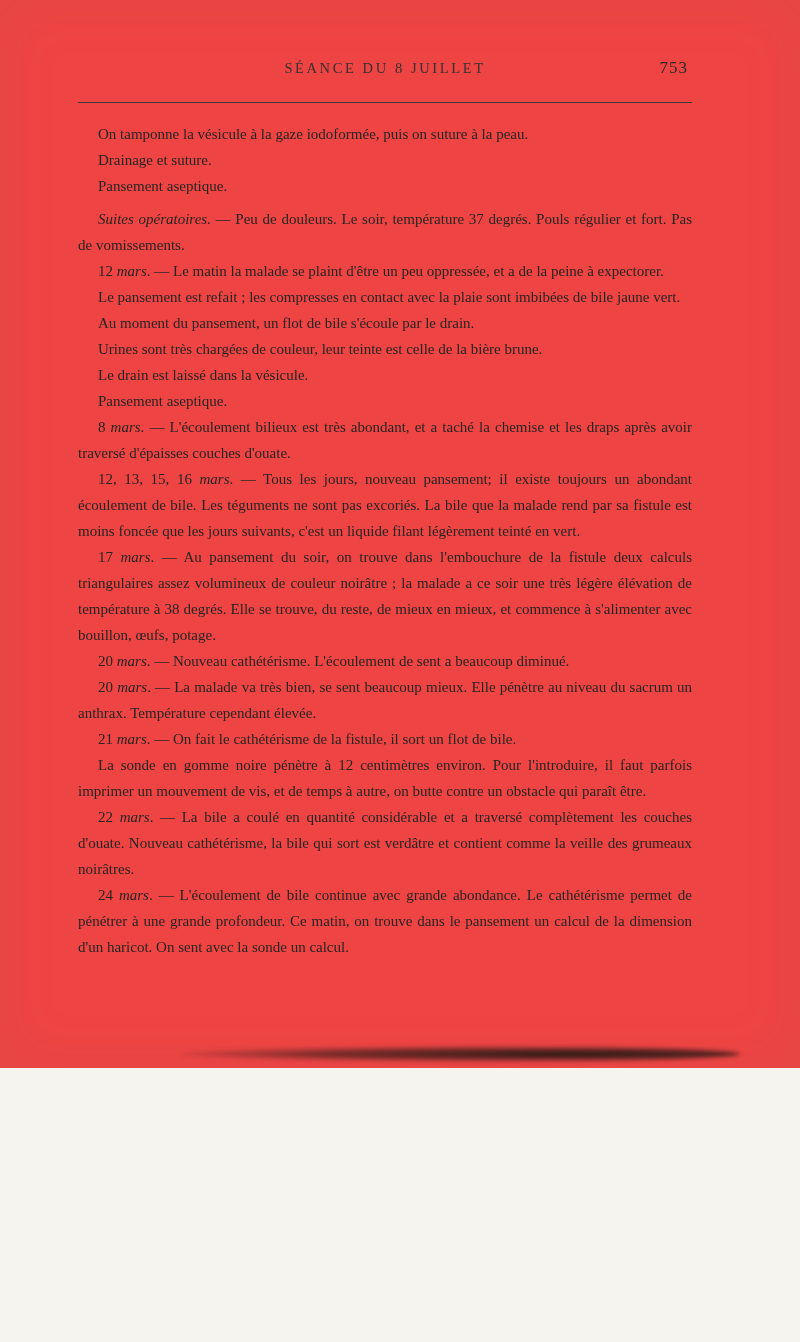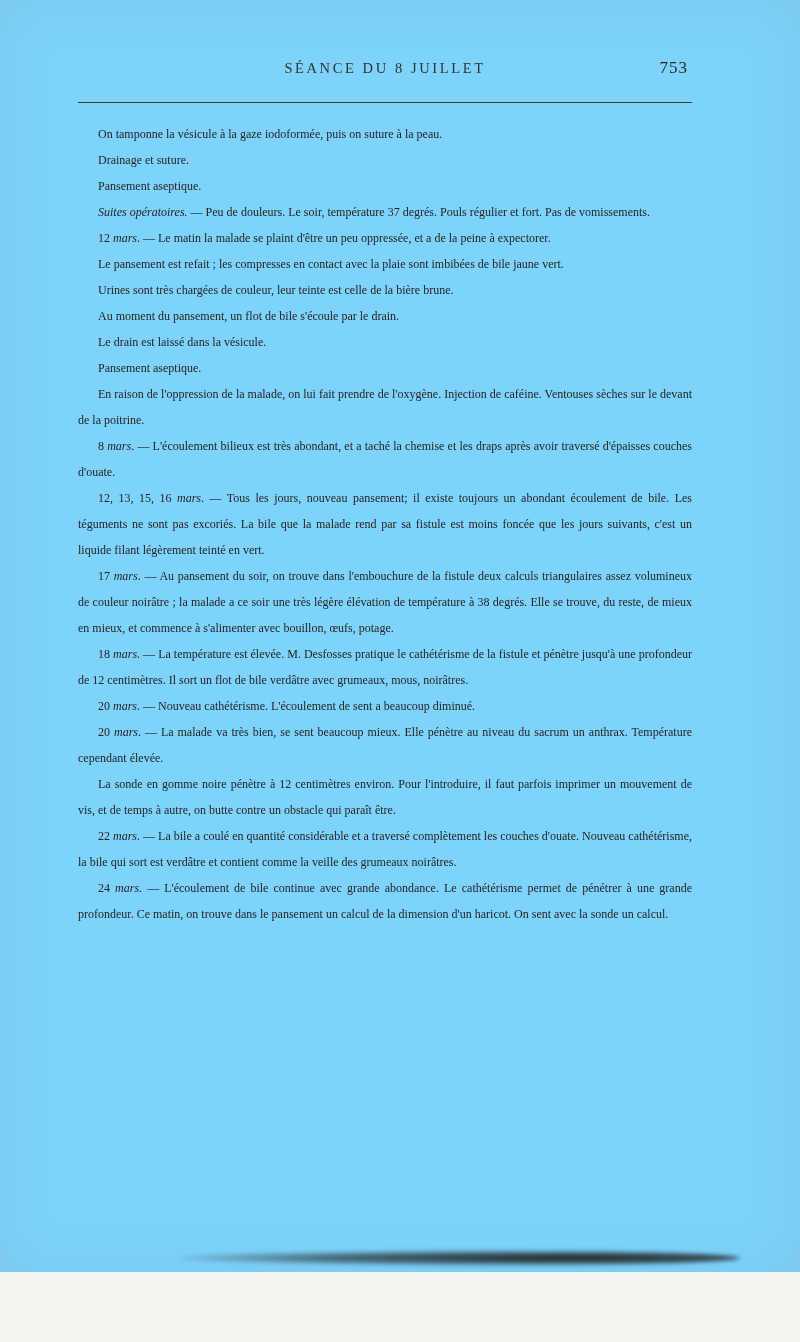--- a/index.html
+++ b/index.html
@@ -3,23 +3,23 @@
 <meta charset="utf-8">
 <style>
   html, body { margin: 0; padding: 0; }
   body {
     background: #f6f4ee;
     font-family: "Liberation Serif", "DejaVu Serif", serif;
   }
   .page {
     position: relative;
     width: 800px;
-    height: 1272px;
+    height: 1068px;
     margin: 0 auto;
-    background: #7dd3fc;
+    background: #ef4444;
     color: #262522;
     overflow: hidden;
     box-shadow: inset 0 0 60px rgba(120,110,90,0.10);
   }
   .content {
     position: relative;
     margin: 0 108px 0 78px; 
   }
   .running-head {
     position: relative;
@@ -40,29 +40,29 @@
     letter-spacing: 1px;
     color: #2c2a25;
   }
   .head-rule {
     border: none;
     border-top: 1.4px solid #3c3a34;
     margin: 12px 0 0 0;
   }
   .body-text {
     padding-top: 18px;
-    font-size: 12px;
+    font-size: 15px;
     line-height: 26px;
     text-align: justify;
   }
   .para {
     margin: 0;
     text-indent: 20px;
   }
-  .para.spaced { }
+  .para.spaced { margin-top: 7px; }
   .it { font-style: italic; }
   .scan-bottom {
     position: absolute;
     left: 180px;
     right: 60px;
     bottom: 6px;
     height: 16px;
     border-radius: 50%;
     background: radial-gradient(ellipse at 70% 50%, rgba(25,22,18,0.95) 0%, rgba(25,22,18,0.55) 45%, rgba(25,22,18,0) 75%);
     filter: blur(2px);
@@ -80,31 +80,30 @@
     </div>
     <hr class="head-rule">
 
     <div class="body-text">
       <p class="para"><span></span><span class="it"></span><span>On tamponne la vésicule à la gaze iodoformée, puis on suture à la peau.</span></p>
       <p class="para"><span></span><span class="it"></span><span>Drainage et suture.</span></p>
       <p class="para"><span></span><span class="it"></span><span>Pansement aseptique.</span></p>
       <p class="para spaced"><span></span><span class="it">Suites opératoires.</span><span> — Peu de douleurs. Le soir, température 37 degrés. Pouls régulier et fort. Pas de vomissements.</span></p>
       <p class="para"><span>12 </span><span class="it">mars</span><span>. — Le matin la malade se plaint d'être un peu oppressée, et a de la peine à expectorer.</span></p>
       <p class="para"><span></span><span class="it"></span><span>Le pansement est refait ; les compresses en contact avec la plaie sont imbibées de bile jaune vert.</span></p>
+      <p class="para"><span></span><span class="it"></span><span>Au moment du pansement, un flot de bile s'écoule par le drain.</span></p>
       <p class="para"><span></span><span class="it"></span><span>Urines sont très chargées de couleur, leur teinte est celle de la bière brune.</span></p>
-      <p class="para"><span></span><span class="it"></span><span>Au moment du pansement, un flot de bile s'écoule par le drain.</span></p>
       <p class="para"><span></span><span class="it"></span><span>Le drain est laissé dans la vésicule.</span></p>
       <p class="para"><span></span><span class="it"></span><span>Pansement aseptique.</span></p>
-      <p class="para"><span></span><span class="it"></span><span>En raison de l'oppression de la malade, on lui fait prendre de l'oxygène. Injection de caféine. Ventouses sèches sur le devant de la poitrine.</span></p>
       <p class="para"><span>8 </span><span class="it">mars</span><span>. — L'écoulement bilieux est très abondant, et a taché la chemise et les draps après avoir traversé d'épaisses couches d'ouate.</span></p>
       <p class="para"><span>12, 13, 15, 16 </span><span class="it">mars</span><span>. — Tous les jours, nouveau pansement; il existe toujours un abondant écoulement de bile. Les téguments ne sont pas excoriés. La bile que la malade rend par sa fistule est moins foncée que les jours suivants, c'est un liquide filant légèrement teinté en vert.</span></p>
       <p class="para"><span>17 </span><span class="it">mars</span><span>. — Au pansement du soir, on trouve dans l'embouchure de la fistule deux calculs triangulaires assez volumineux de couleur noirâtre ; la malade a ce soir une très légère élévation de température à 38 degrés. Elle se trouve, du reste, de mieux en mieux, et commence à s'alimenter avec bouillon, œufs, potage.</span></p>
-      <p class="para"><span>18 </span><span class="it">mars</span><span>. — La température est élevée. M. Desfosses pratique le cathétérisme de la fistule et pénètre jusqu'à une profondeur de 12 centimètres. Il sort un flot de bile verdâtre avec grumeaux, mous, noirâtres.</span></p>
       <p class="para"><span>20 </span><span class="it">mars</span><span>. — Nouveau cathétérisme. L'écoulement de sent a beaucoup diminué.</span></p>
       <p class="para"><span>20 </span><span class="it">mars</span><span>. — La malade va très bien, se sent beaucoup mieux. Elle pénètre au niveau du sacrum un anthrax. Température cependant élevée.</span></p>
+      <p class="para"><span>21 </span><span class="it">mars</span><span>. — On fait le cathétérisme de la fistule, il sort un flot de bile.</span></p>
       <p class="para"><span></span><span class="it"></span><span>La sonde en gomme noire pénètre à 12 centimètres environ. Pour l'introduire, il faut parfois imprimer un mouvement de vis, et de temps à autre, on butte contre un obstacle qui paraît être.</span></p>
       <p class="para"><span>22 </span><span class="it">mars</span><span>. — La bile a coulé en quantité considérable et a traversé complètement les couches d'ouate. Nouveau cathétérisme, la bile qui sort est verdâtre et contient comme la veille des grumeaux noirâtres.</span></p>
       <p class="para"><span>24 </span><span class="it">mars</span><span>. — L'écoulement de bile continue avec grande abondance. Le cathétérisme permet de pénétrer à une grande profondeur. Ce matin, on trouve dans le pansement un calcul de la dimension d'un haricot. On sent avec la sonde un calcul.</span></p>
     </div>
   </div>
 
   <div class="scan-bottom"></div>
 </div>
 
 </body></html>

